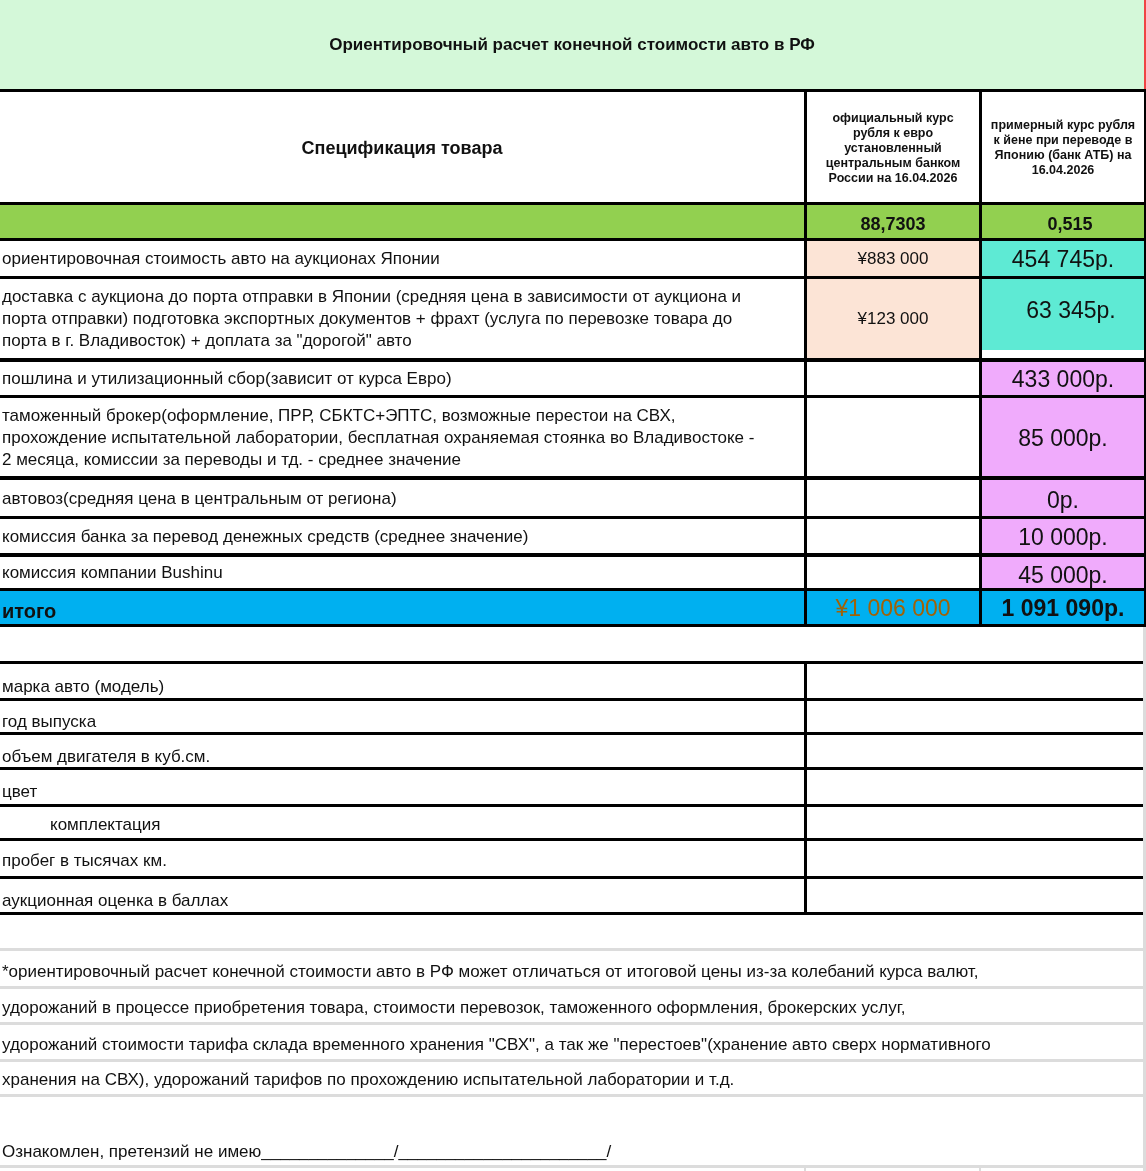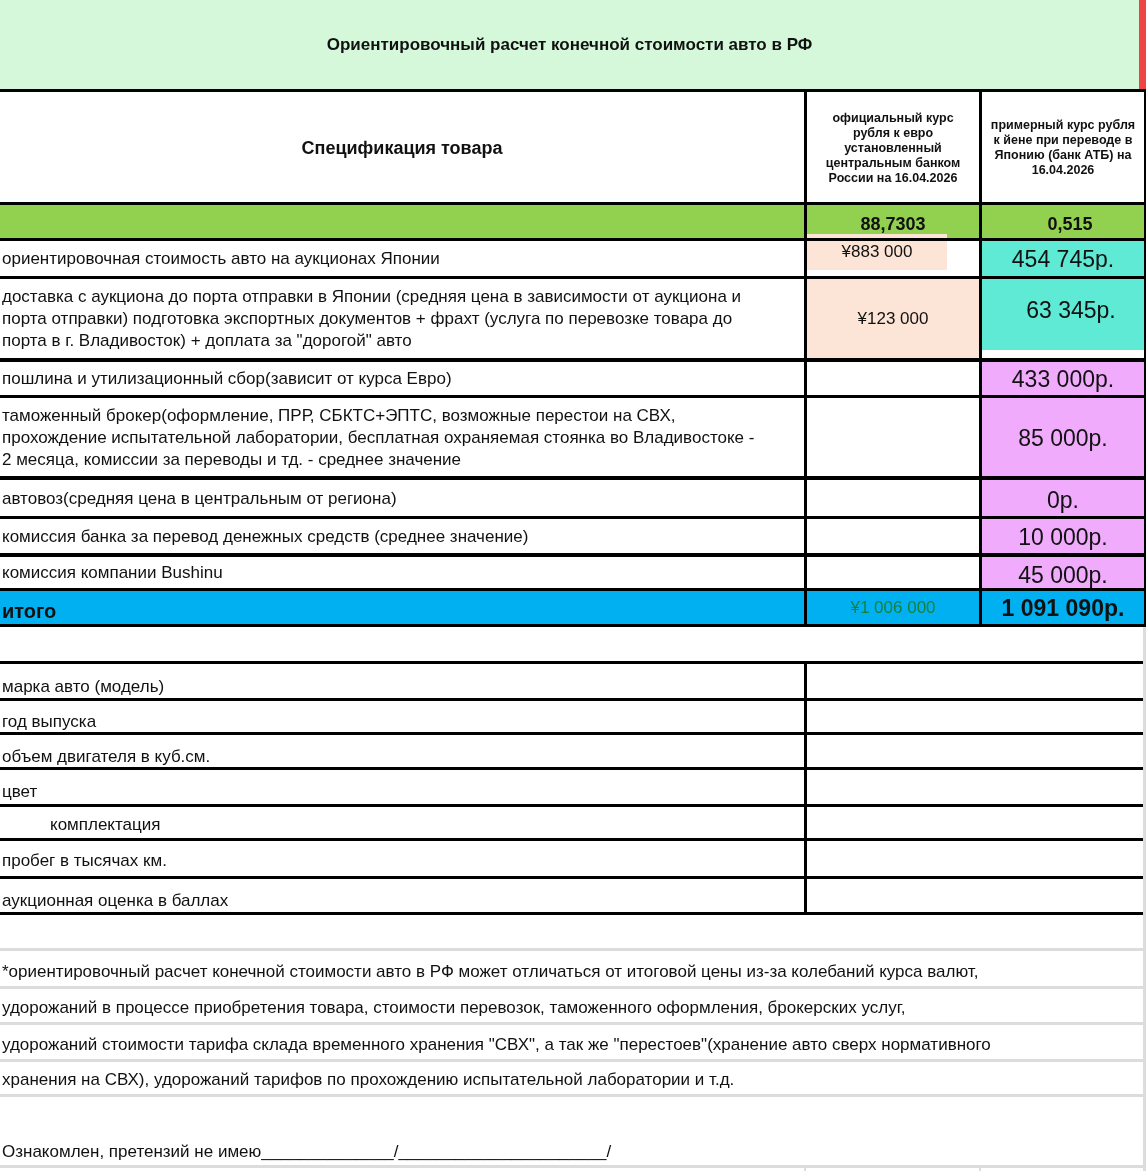--- a/index.html
+++ b/index.html
@@ -3,21 +3,21 @@
 <meta charset="utf-8">
 <style>
   * { box-sizing: border-box; margin: 0; padding: 0; }
   html, body { width: 1146px; height: 1171px; background: #ffffff; overflow: hidden; }
   body { font-family: "Liberation Sans", sans-serif; color: #111; position: relative; }
 
   .abs { position: absolute; }
   .title-band {
     left: 0; top: 0; width: 1146px; height: 90px;
     background: #d4f8d9;
-    border-right: 7px solid #ef4444;
+    border-right: 2px solid #ef4444;
     display: flex; align-items: center; justify-content: center;
     font-weight: bold; font-size: 17px;
   }
   .hline { position: absolute; left: 0; background: #000; }
   .vline { position: absolute; background: #000; }
 
   .cell { position: absolute; display: flex; align-items: center; }
   .cell.center { justify-content: center; text-align: center; }
   .cell.left { justify-content: flex-start; padding-left: 2px; }
 
@@ -27,21 +27,21 @@
   .rate-band { background: #92d050; }
   .rate-val { font-weight: bold; font-size: 18px; }
 
   .row-label { font-size: 17px; line-height: 22px; }
   .yen-cell { background: #fce4d6; font-size: 17px; }
   .rub-cell-peach { background: #5eead4; font-size: 23px; }
   .rub-cell-blue { background: #f0abfc; font-size: 23px; }
 
   .total-band { background: #00b0f0; }
   .total-label { font-weight: bold; font-size: 20px; padding-top: 6px; }
-  .total-yen { font-size: 17px; color: #15803d; }
+  .total-yen { font-size: 23px; color: #a16207; }
   .total-rub { font-weight: bold; font-size: 23px; }
 
   .info-label { font-size: 17px; }
   .gray-line { position: absolute; left: 0; width: 1146px; height: 3px; background: #dcdcdc; }
   .note-line { position: absolute; left: 2px; font-size: 17px; white-space: nowrap; }
   .right-edge { position: absolute; right: 0; width: 3px; background: #dcdcdc; }
 </style>
 </head>
 <body>
 
@@ -49,21 +49,21 @@
 
 <div class="cell center spec-head" style="left:0;top:92px;width:804px;height:112px;">Спецификация товара</div>
 <div class="cell center col-head" style="left:807px;top:92px;width:172px;height:112px;">официальный курс рубля к евро установленный центральным банком России на 16.04.2026</div>
 <div class="cell center col-head" style="left:982px;top:92px;width:162px;height:112px;">примерный курс рубля к йене при переводе в Японию (банк АТБ) на 16.04.2026</div>
 
 <div class="abs rate-band" style="left:0;top:205px;width:1146px;height:34px;"></div>
 <div class="cell center rate-val" style="left:807px;top:205px;width:172px;height:36px;padding-top:2px;">88,7303</div>
 <div class="cell center rate-val" style="left:982px;top:205px;width:162px;height:36px;padding-top:2px;margin-left:7px;">0,515</div>
 
 <div class="cell left row-label" style="left:0;top:241px;width:804px;height:36px;">ориентировочная стоимость авто на аукционах Японии</div>
-<div class="cell center yen-cell" style="left:807px;top:234px;width:140px;height:36px;">¥883 000</div>
+<div class="cell center yen-cell" style="left:807px;top:241px;width:172px;height:36px;">¥883 000</div>
 <div class="cell center rub-cell-peach" style="left:982px;top:241px;width:162px;height:36px;">454 745р.</div>
 
 <div class="cell left row-label" style="left:0;top:279px;width:804px;height:80px;padding-right:60px;">доставка с аукциона до порта отправки в Японии (средняя цена в зависимости от аукциона и порта отправки) подготовка экспортных документов + фрахт (услуга по перевозке товара до порта в г. Владивосток) + доплата за "дорогой" авто</div>
 <div class="cell center yen-cell" style="left:807px;top:279px;width:172px;height:80px;">¥123 000</div>
 <div class="cell center rub-cell-peach" style="left:982px;top:270px;width:178px;height:80px;">63 345р.</div>
 
 <div class="cell left row-label" style="left:0;top:362px;width:804px;height:34px;">пошлина и утилизационный сбор(зависит от курса Евро)</div>
 <div class="cell center" style="left:807px;top:362px;width:172px;height:34px;"></div>
 <div class="cell center rub-cell-blue" style="left:982px;top:362px;width:162px;height:34px;">433 000р.</div>
 

